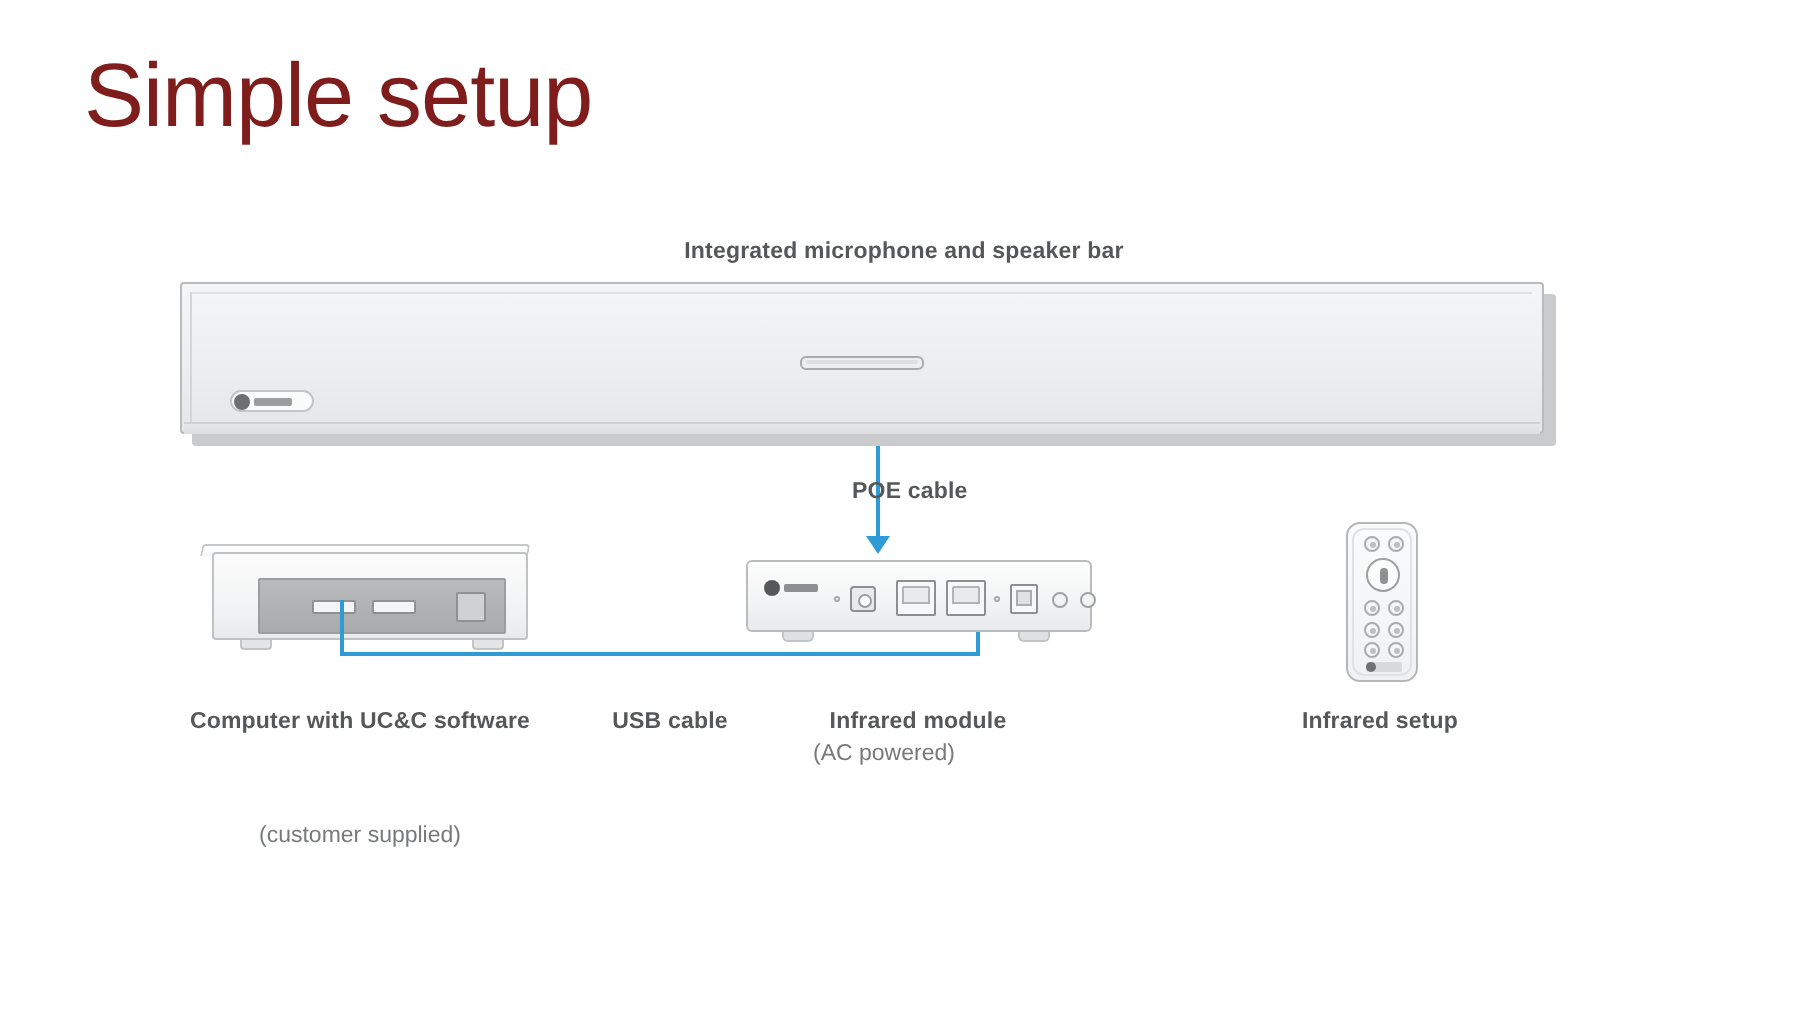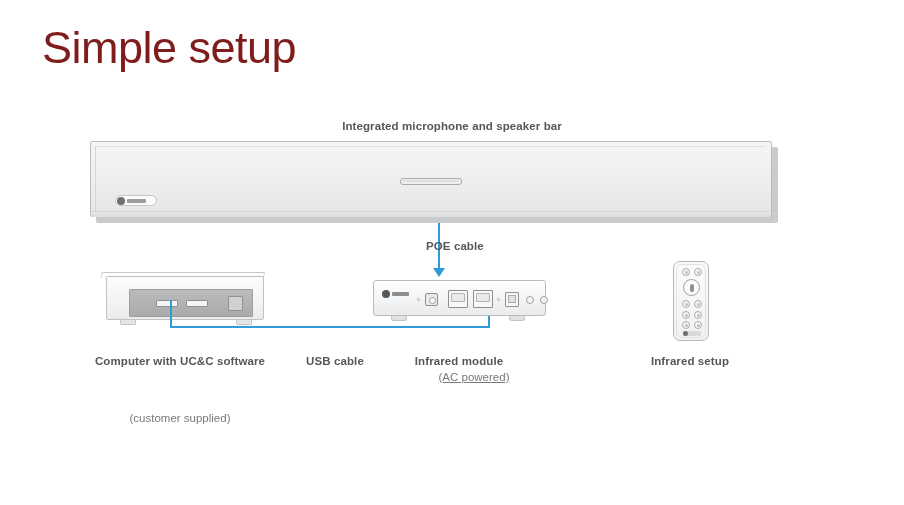--- a/index.html
+++ b/index.html
@@ -305,17 +305,17 @@
       <span class="rm-logo"></span>
     </div>
   </div>
 
   <div class="cap-bold" style="left:80px; top:355px; width:200px;">Computer with UC&amp;C software</div>
   <div class="cap-sub" style="left:80px; top:371px; width:200px;margin-top:41px;">(customer supplied)</div>
 
   <div class="cap-bold" style="left:275px; top:355px; width:120px;">USB cable</div>
 
   <div class="cap-bold" style="left:389px; top:355px; width:140px;">Infrared module</div>
-  <div class="cap-sub" style="left:404px; top:371px; width:140px;text-decoration:underline;">(AC powered)</div>
+  <div class="cap-sub" style="left:372px; top:371px; width:140px;">(AC powered)</div>
 
   <div class="cap-bold" style="left:620px; top:355px; width:140px;">Infrared setup</div>
 
 </div>
 
 </body></html>

